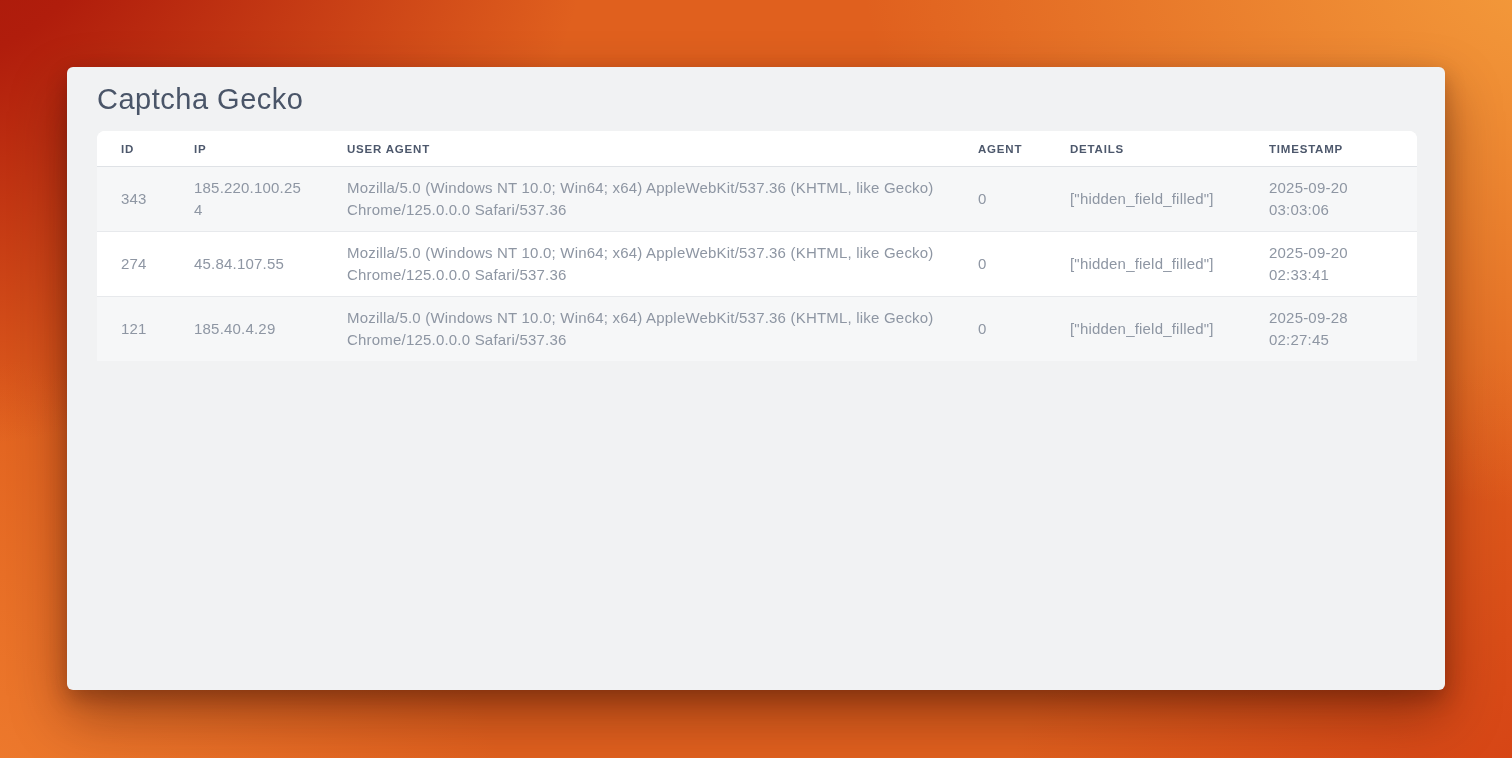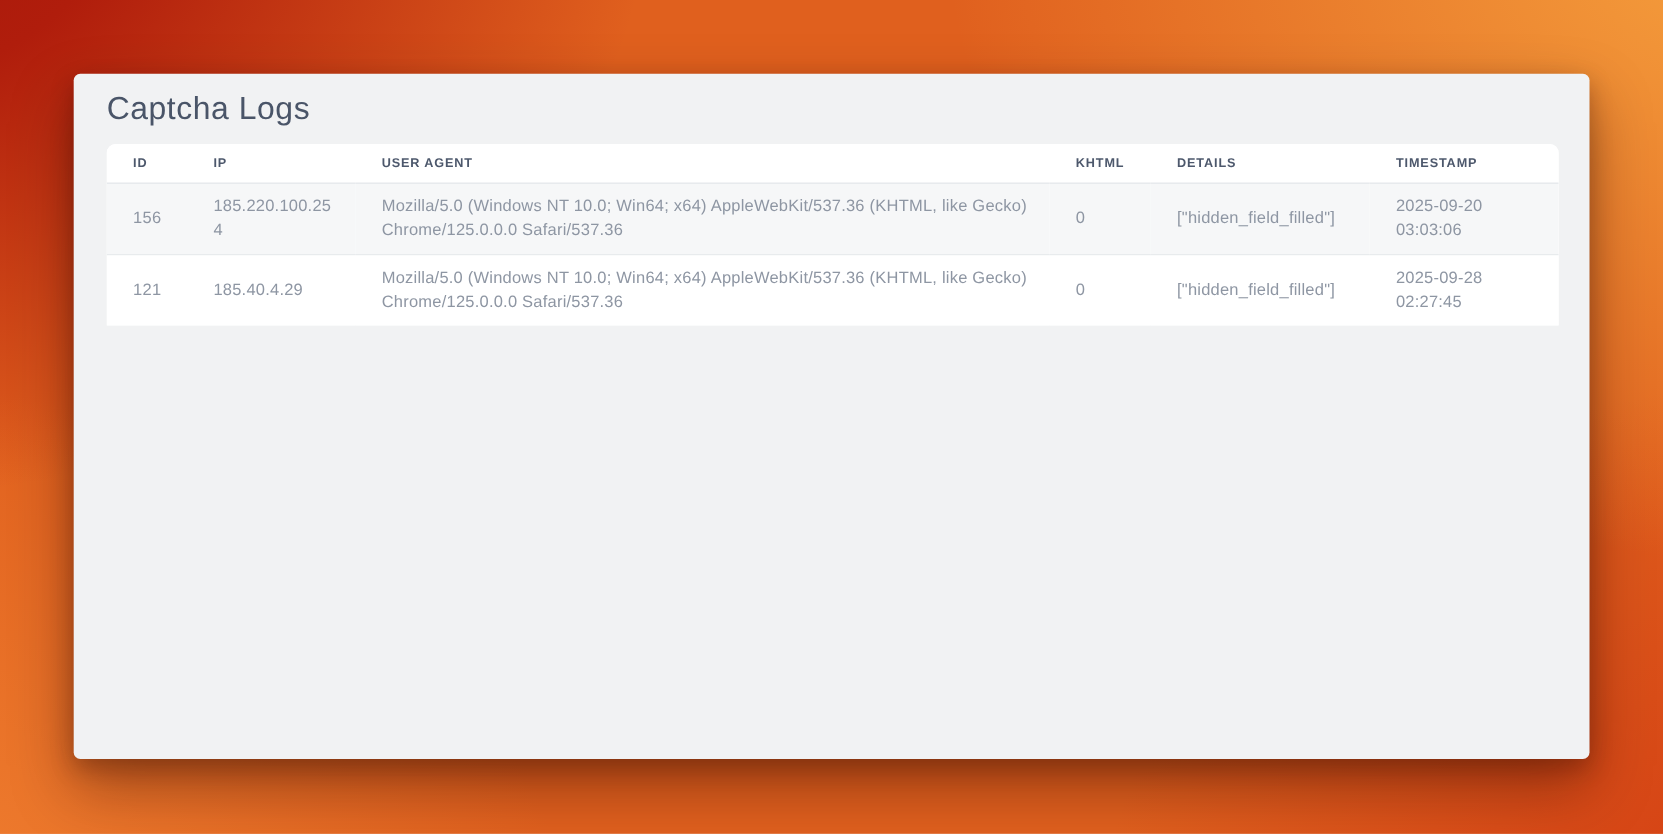--- a/index.html
+++ b/index.html
@@ -75,49 +75,57 @@
     background: var(--row-stripe, #f6f7f8);
   }
   tbody tr:nth-child(even) {
     background: #ffffff;
   }
 </style>
 </head>
 <body>
 
 <div class="card">
-  <h1 class="title">Captcha Logs</h1>
+  <h1 class="title">Captcha Gecko</h1>
   <div class="table-panel">
     <table>
       <colgroup>
         <col style="width:73px">
         <col style="width:153px">
         <col style="width:631px">
         <col style="width:92px">
         <col style="width:199px">
         <col>
       </colgroup>
       <thead>
         <tr>
           <th>ID</th>
           <th>IP</th>
           <th>USER AGENT</th>
-          <th>KHTML</th>
+          <th>AGENT</th>
           <th>DETAILS</th>
           <th>TIMESTAMP</th>
         </tr>
       </thead>
       <tbody>
         <tr>
-          <td>156</td>
+          <td>343</td>
           <td>185.220.100.254</td>
           <td>Mozilla/5.0 (Windows NT 10.0; Win64; x64) AppleWebKit/537.36 (KHTML, like Gecko) Chrome/125.0.0.0 Safari/537.36</td>
           <td>0</td>
           <td>["hidden_field_filled"]</td>
           <td>2025-09-20 03:03:06</td>
+        </tr>
+        <tr>
+          <td>274</td>
+          <td>45.84.107.55</td>
+          <td>Mozilla/5.0 (Windows NT 10.0; Win64; x64) AppleWebKit/537.36 (KHTML, like Gecko) Chrome/125.0.0.0 Safari/537.36</td>
+          <td>0</td>
+          <td>["hidden_field_filled"]</td>
+          <td>2025-09-20 02:33:41</td>
         </tr>
         <tr>
           <td>121</td>
           <td>185.40.4.29</td>
           <td>Mozilla/5.0 (Windows NT 10.0; Win64; x64) AppleWebKit/537.36 (KHTML, like Gecko) Chrome/125.0.0.0 Safari/537.36</td>
           <td>0</td>
           <td>["hidden_field_filled"]</td>
           <td>2025-09-28 02:27:45</td>
         </tr>
       </tbody>

